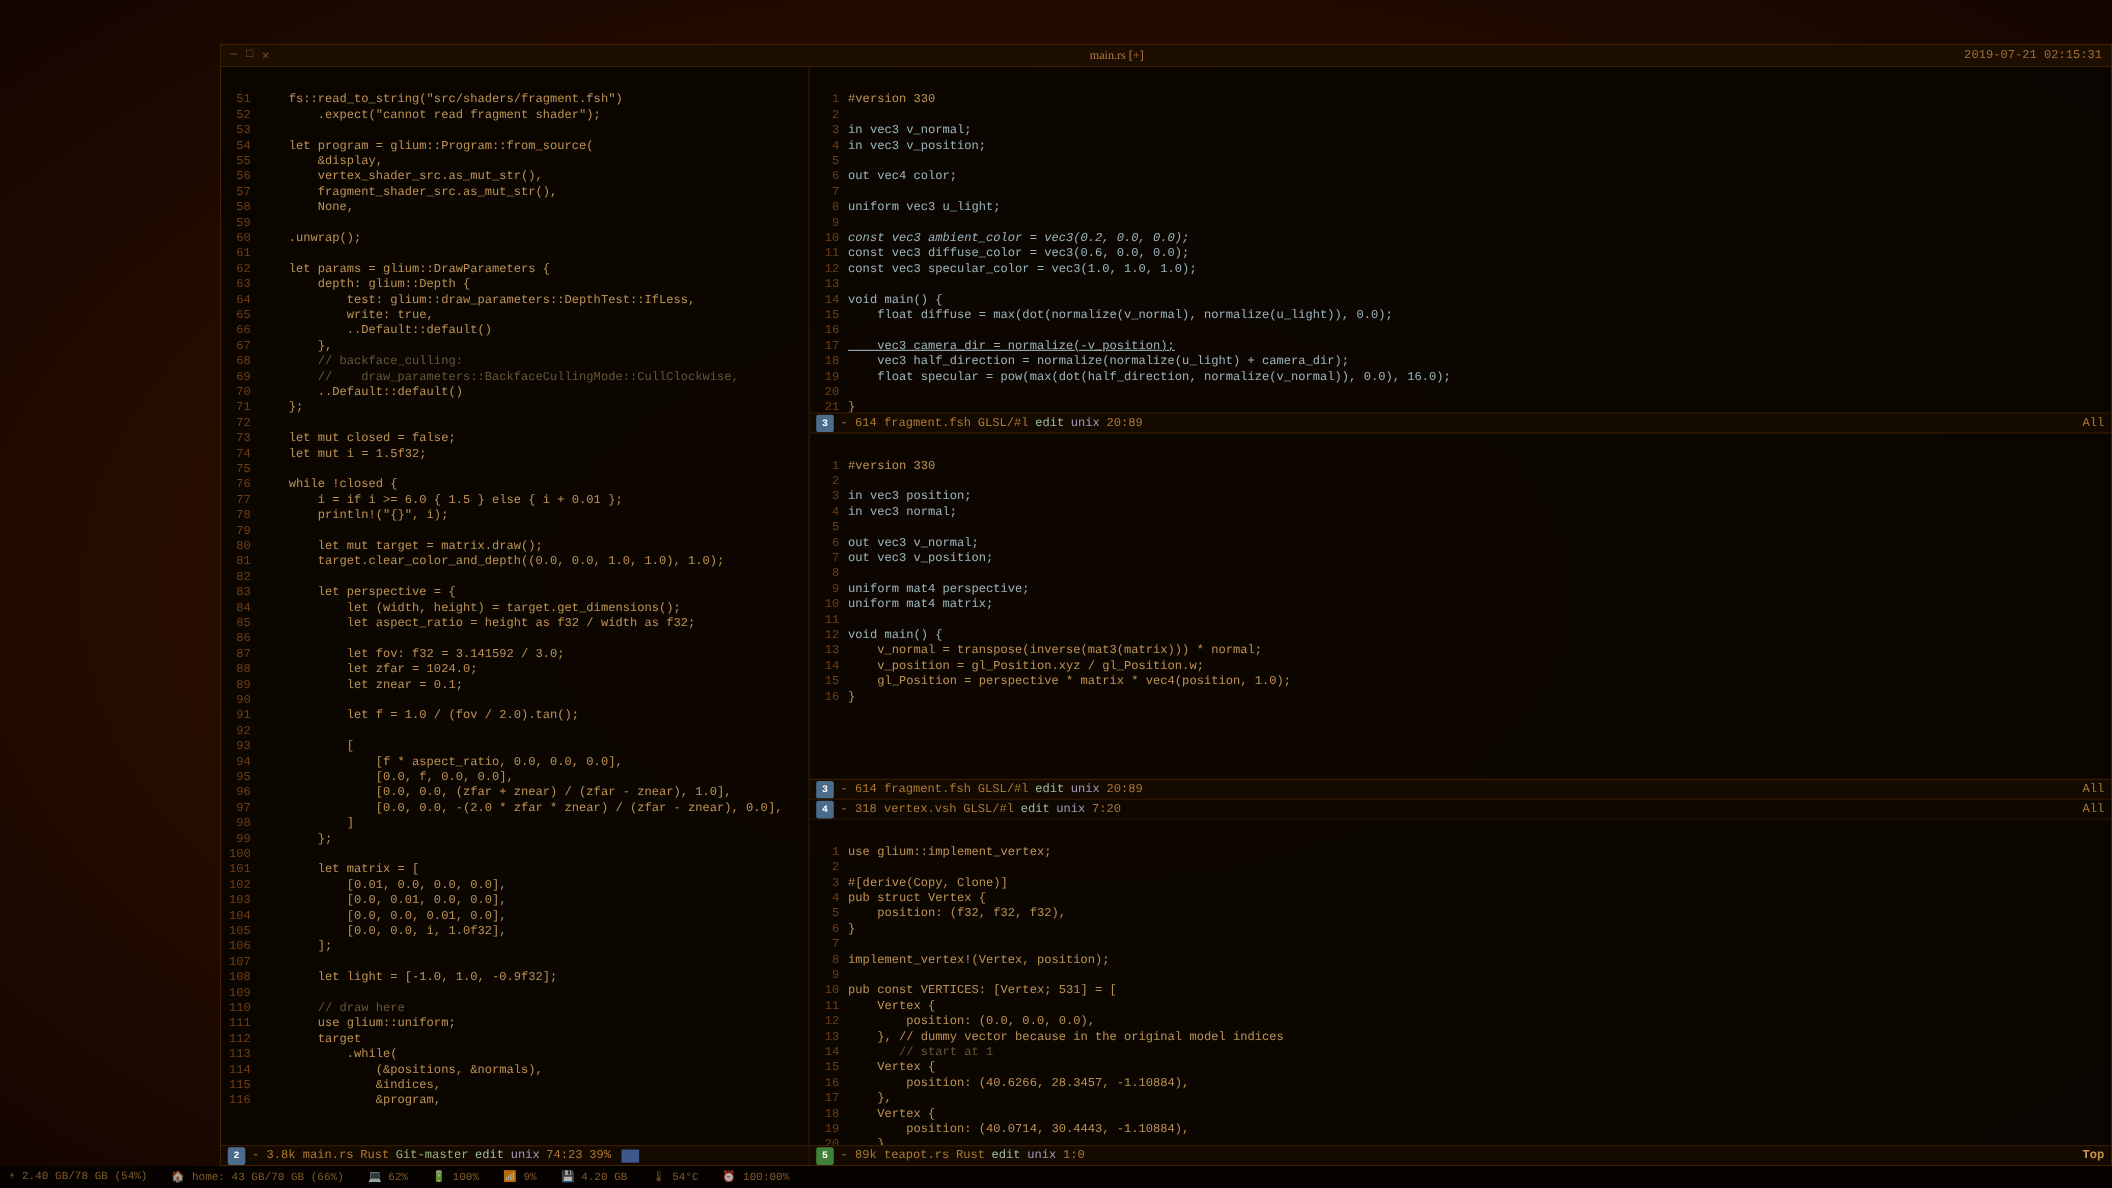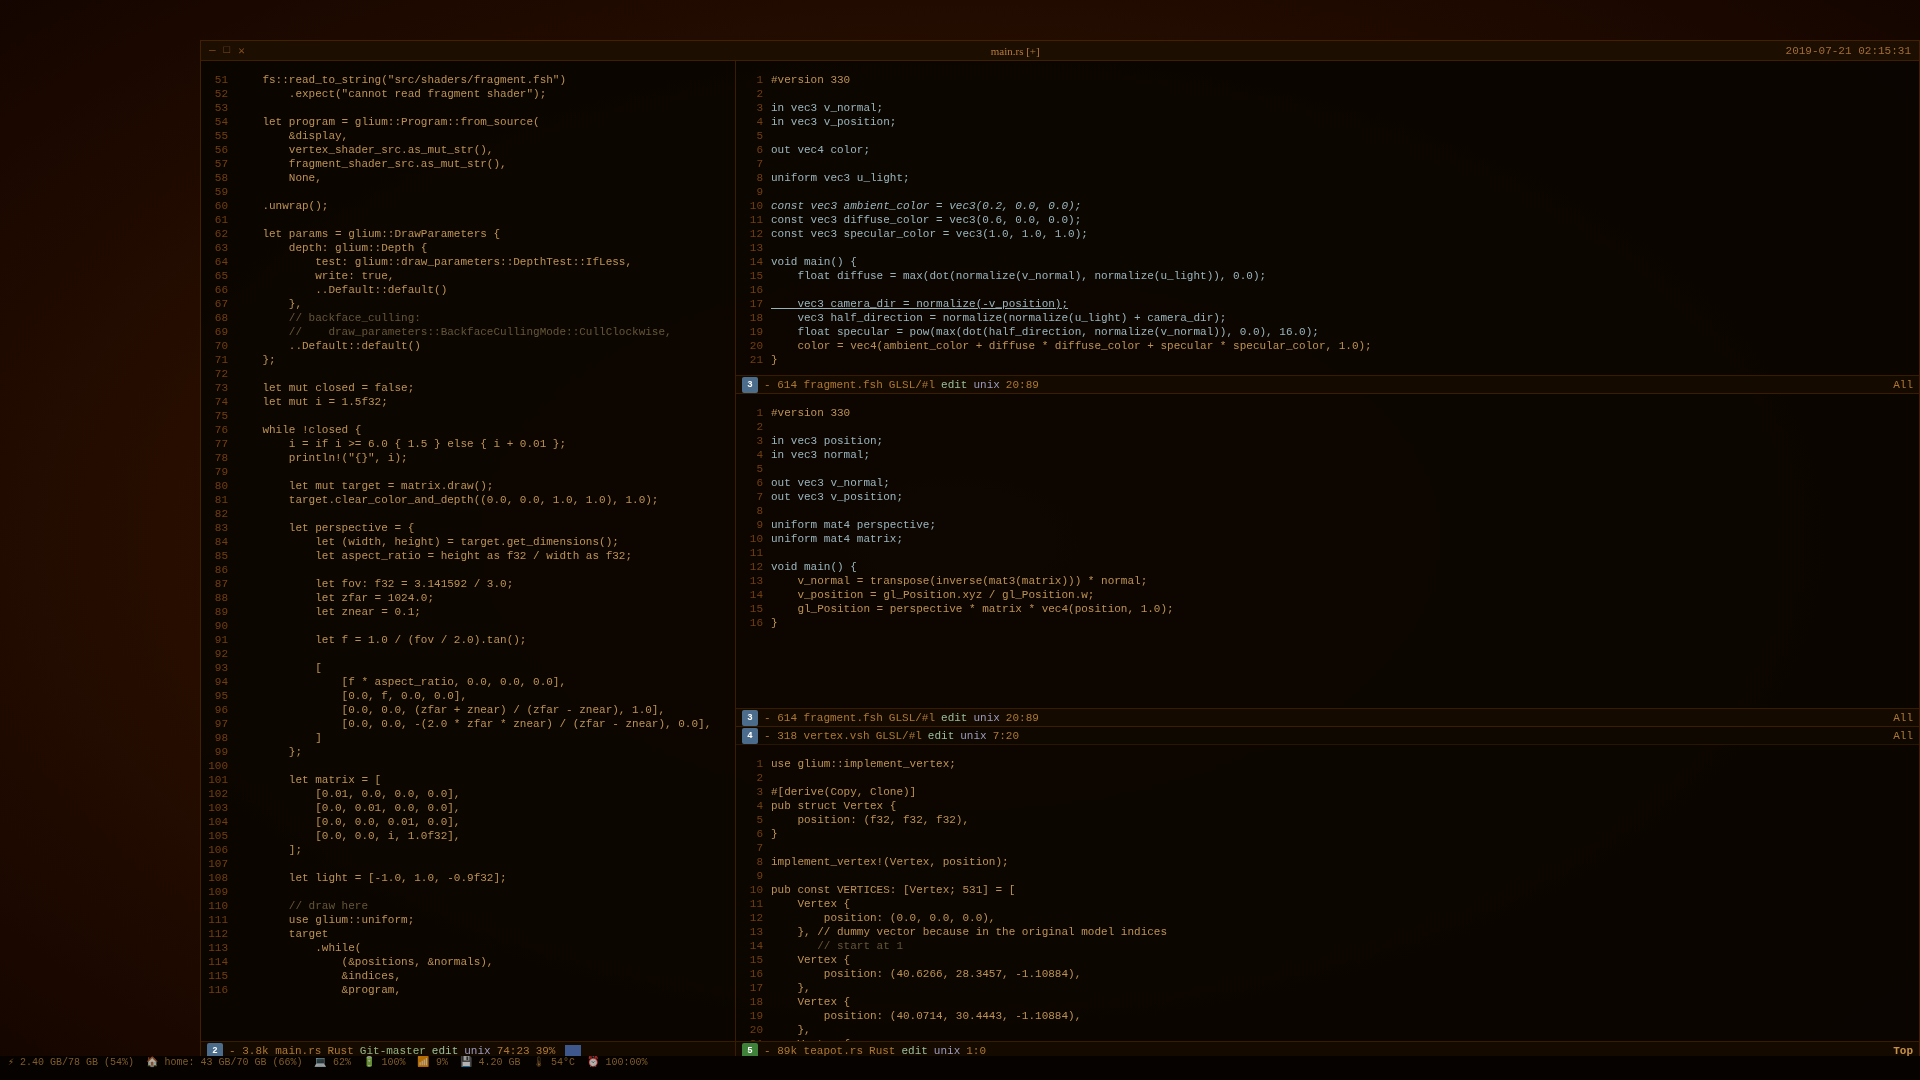--- a/index.html
+++ b/index.html
@@ -103,20 +103,21 @@
       display: flex;
       flex-direction: column;
       overflow: hidden;
     }
 
     
     .code-area {
       flex: 1;
       overflow: hidden;
       padding: 12px 0;
+      margin-top: 11px;
     }
 
     .code-line {
       display: flex;
       align-items: flex-start;
       min-height: 14px;
       line-height: 14px;
     }
 
     .line-num {
@@ -195,23 +196,23 @@
 
     
     .system-bar {
       position: absolute;
       bottom: 0;
       left: 0;
       right: 0;
       height: 20px;
       background: rgba(5,2,0,0.99);
       display: flex;
-      align-items: flex-end;
-      padding: 12px 8px;
-      gap: 12px;
+      align-items: center;
+      padding: 0 8px;
+      gap: 22px;
       z-index: 20;
     }
 
     .sys-text {
       color: rgba(180,130,60,0.7);
       font-size: 10px;
       white-space: nowrap;
     }
 
     .vim-pane-num {
@@ -608,21 +609,20 @@
             <div class="code-line">
               <span class="line-num">18</span>
               <span class="line-content" style="color: rgba(180, 210, 220, 0.85);">    vec3 half_direction = normalize(normalize(u_light) + camera_dir);</span>
             </div>
             <div class="code-line">
               <span class="line-num">19</span>
               <span class="line-content" style="color: rgba(180, 210, 220, 0.85);">    float specular = pow(max(dot(half_direction, normalize(v_normal)), 0.0), 16.0);</span>
             </div>
             <div class="code-line">
               <span class="line-num">20</span>
-              <span class="line-content">    color = vec4(ambient_color + diffuse * diffuse_color + specular * specular_color, 1.0);</span>
             </div>
             <div class="code-line">
               <span class="line-num">21</span>
               <span class="line-content">}</span>
             </div>
           </div>
         <div class="status-bar">
           <div class="vim-pane-num" style="background:rgba(100,150,200,0.7)">3</div>
           <span class="status-text">- 614 fragment.fsh</span>
           <span class="status-text">GLSL/#l</span>

